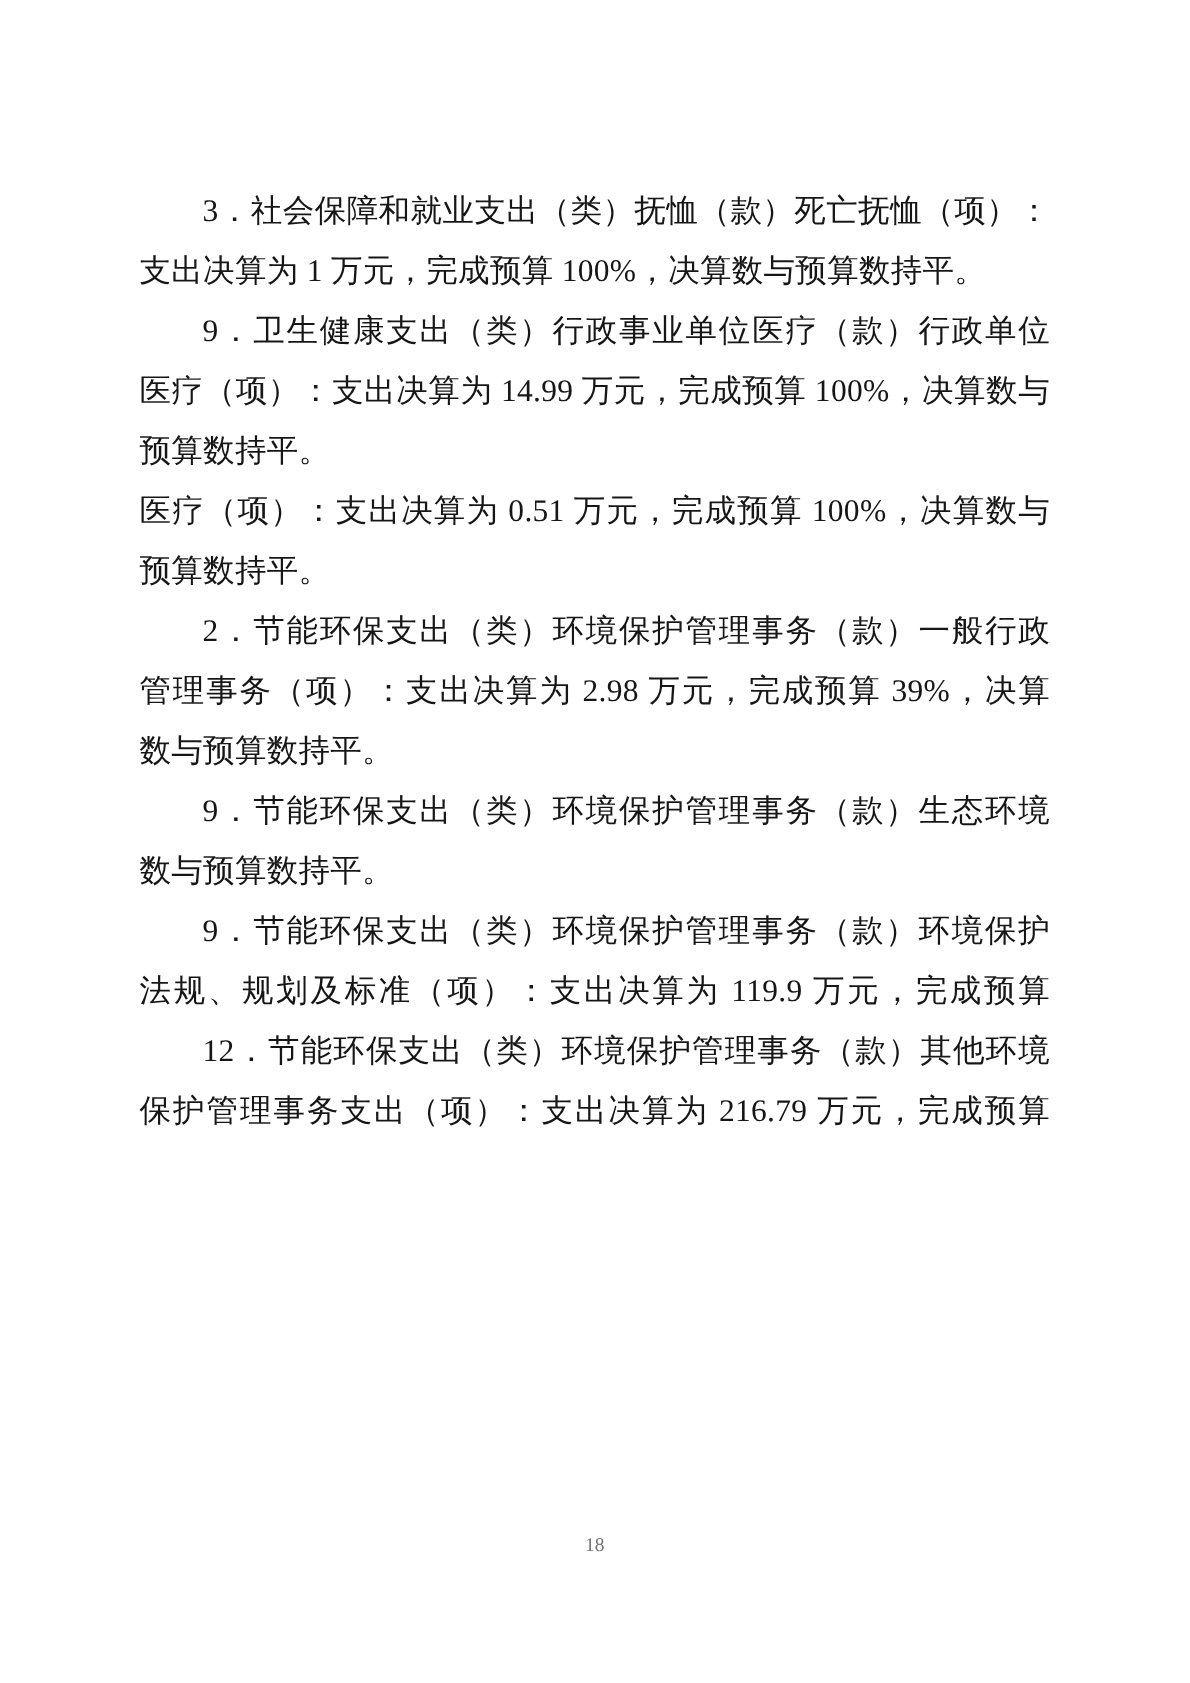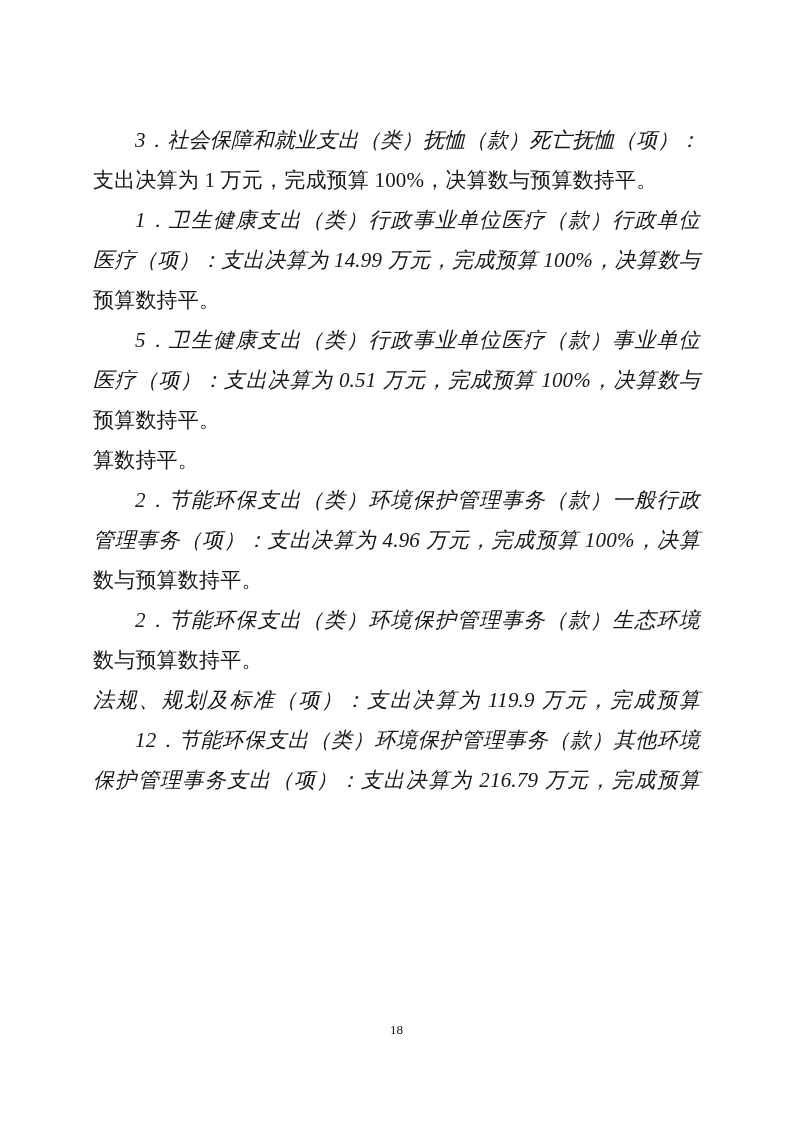--- a/index.html
+++ b/index.html
@@ -31,75 +31,73 @@
     line-height: 40px;
     height: 40px;
     white-space: nowrap;
     text-align: justify;
     letter-spacing: 0.2px;
   }
   .line.fill {
     white-space: normal;
     text-align: justify;
     text-align-last: justify;
-    font-style: italic;
   }
   .line.first {
     text-indent: 2em;
   }
   .page-number {
     position: absolute;
     top: 1021px;
     left: 0;
     width: 100%;
     text-align: center;
     font-size: 13px;
     line-height: 18px;
-    color: #0f172a;
+    color: #737373;
   }
 </style>
 </head>
 <body>
 
 <div class="page">
   <div class="doc-body">
 
     <div class="para">
       <div class="line first fill">3．社会保障和就业支出（类）抚恤（款）死亡抚恤（项）：</div>
       <div class="line">支出决算为 1 万元，完成预算 100%，决算数与预算数持平。</div>
     </div>
 
     <div class="para">
-      <div class="line first fill">1．卫生健康支出（类）行政事业单位医疗（款）行政单位</div>
+      <div class="line first fill">9．卫生健康支出（类）行政事业单位医疗（款）行政单位</div>
       <div class="line fill">医疗（项）：支出决算为 14.99 万元，完成预算 100%，决算数与</div>
       <div class="line">预算数持平。</div>
     </div>
 
     <div class="para">
-      <div class="line first fill">5．卫生健康支出（类）行政事业单位医疗（款）事业单位</div>
       <div class="line fill">医疗（项）：支出决算为 0.51 万元，完成预算 100%，决算数与</div>
       <div class="line">预算数持平。</div>
     </div>
 
     <div class="para">
-      <div class="line">算数持平。</div>
     </div>
 
     <div class="para">
       <div class="line first fill">2．节能环保支出（类）环境保护管理事务（款）一般行政</div>
-      <div class="line fill">管理事务（项）：支出决算为 4.96 万元，完成预算 100%，决算</div>
+      <div class="line fill">管理事务（项）：支出决算为 2.98 万元，完成预算 39%，决算</div>
       <div class="line">数与预算数持平。</div>
     </div>
 
     <div class="para">
-      <div class="line first fill">2．节能环保支出（类）环境保护管理事务（款）生态环境</div>
+      <div class="line first fill">9．节能环保支出（类）环境保护管理事务（款）生态环境</div>
       <div class="line">数与预算数持平。</div>
     </div>
 
     <div class="para">
+      <div class="line first fill">9．节能环保支出（类）环境保护管理事务（款）环境保护</div>
       <div class="line fill">法规、规划及标准（项）：支出决算为 119.9 万元，完成预算</div>
     </div>
 
     <div class="para">
       <div class="line first fill">12．节能环保支出（类）环境保护管理事务（款）其他环境</div>
       <div class="line fill">保护管理事务支出（项）：支出决算为 216.79 万元，完成预算</div>
     </div>
 
   </div>
 

